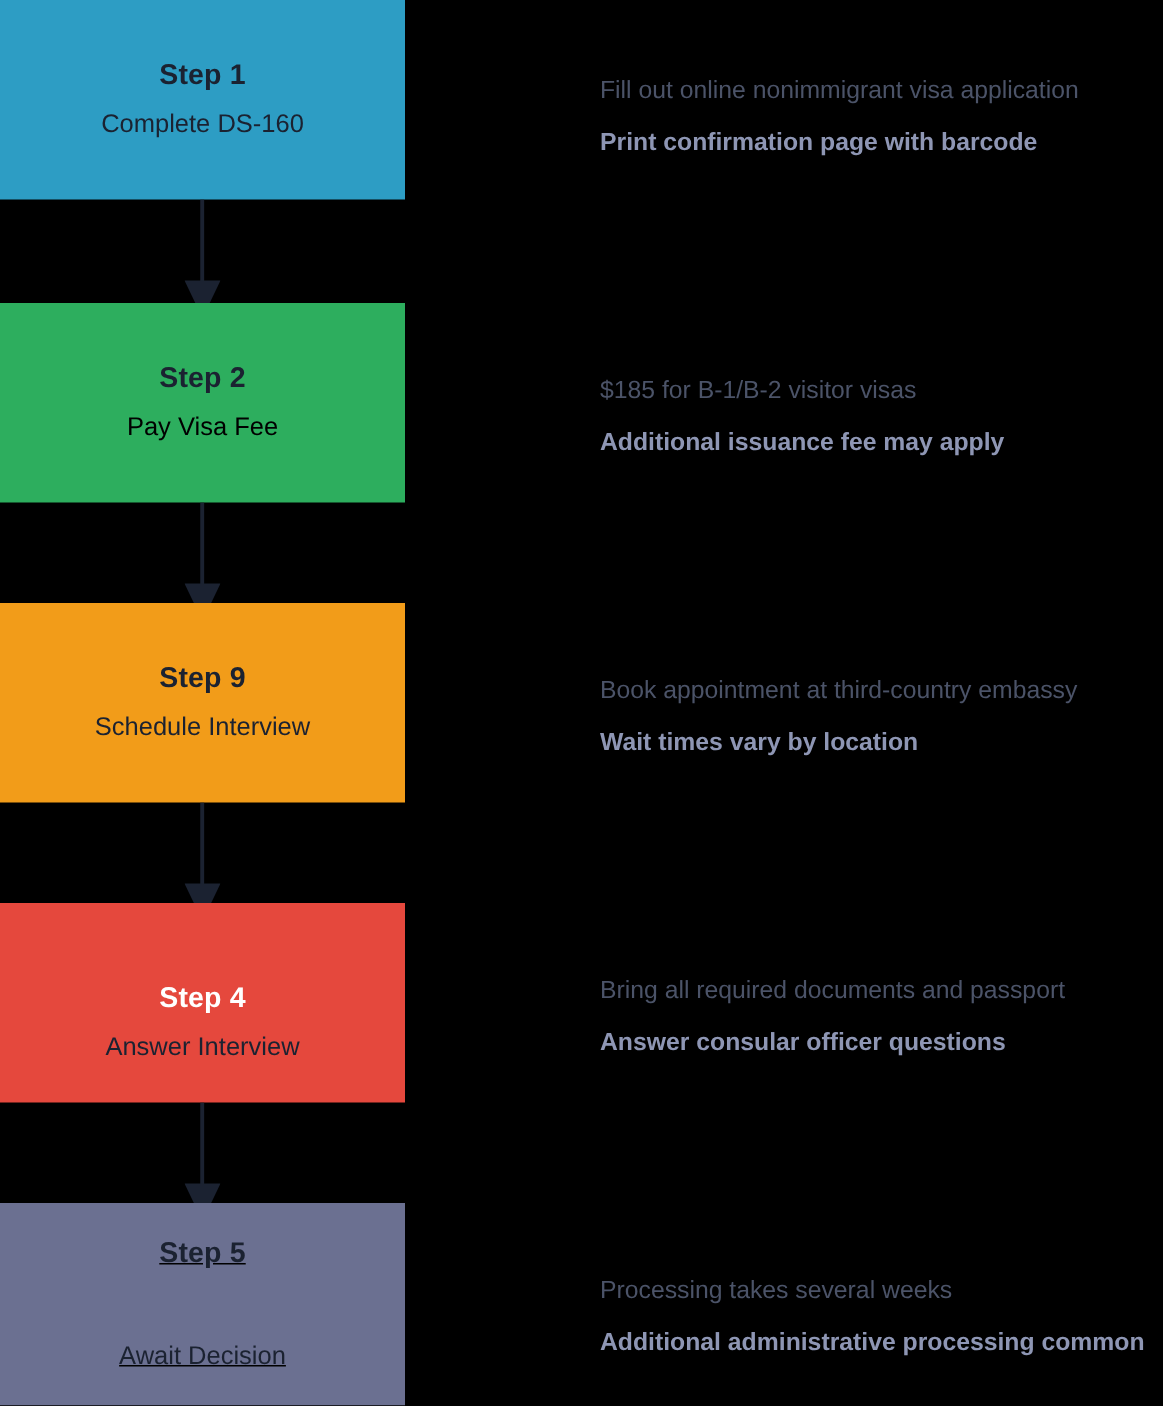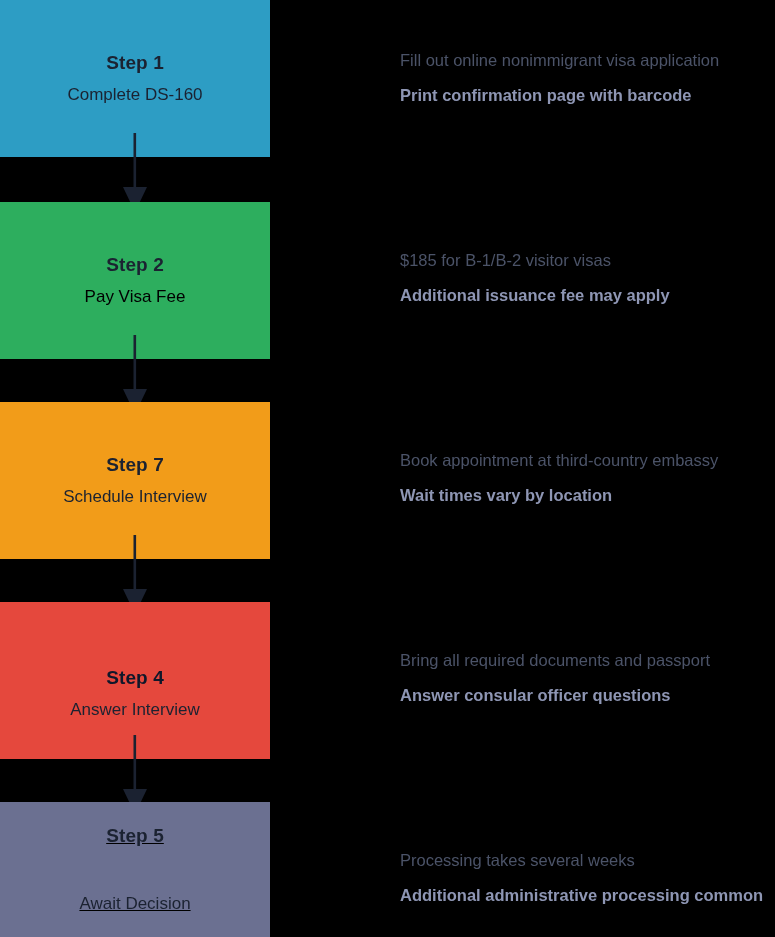--- a/index.html
+++ b/index.html
@@ -22,21 +22,21 @@
     top: 0;
     width: 775px;
     height: 937px;
   }
 
   
   .step-box {
     position: absolute;
     left: 0;
     width: 270px;
-    height: 157px;
+    height: 133px;
     box-sizing: border-box;
     display: flex;
     flex-direction: column;
     align-items: center;
     justify-content: center;
     overflow: hidden;
   }
   .step-title {
     font-size: 19px;
     font-weight: bold;
@@ -121,37 +121,37 @@
   </div>
 
   <div class="connector" style="top:335px;">
     <svg width="24" height="72" viewBox="0 0 24 72" aria-hidden="true">
       <rect x="10.5" y="0" width="2.6" height="56" fill="#1b2231"></rect>
       <polygon points="0,54 24,54 12,79" fill="#1b2231"></polygon>
     </svg>
   </div>
 
   <div class="step-box" id="box-2" style="top: 402px; background-color: rgb(242, 156, 25);">
-    <div class="step-title" style="color: rgb(27, 34, 49);">Step 7</div>
+    <div class="step-title" style="color: rgb(27, 34, 49);">Step 9</div>
     <div class="step-subtitle" style="color: rgb(27, 34, 49);">Schedule Interview</div>
   </div>
   <div class="detail-group" style="top:452px;">
     <div class="detail-line-primary" style="color: rgb(75, 83, 104);">Book appointment at third-country embassy</div>
     <div class="detail-line-secondary" style="color: rgb(142, 150, 180);">Wait times vary by location</div>
   </div>
 
   <div class="connector" style="top:535px;">
     <svg width="24" height="72" viewBox="0 0 24 72" aria-hidden="true">
       <rect x="10.5" y="0" width="2.6" height="56" fill="#1b2231"></rect>
       <polygon points="0,54 24,54 12,79" fill="#1b2231"></polygon>
     </svg>
   </div>
 
   <div class="step-box" id="box-3" style="top: 602px; background-color: rgb(229, 72, 61);">
-    <div class="step-title" style="color: #0f172a; margin-top: 26px;">Step 4</div>
+    <div class="step-title" style="color: #ffffff; margin-top: 26px;">Step 4</div>
     <div class="step-subtitle" style="color: rgb(27, 34, 49);">Answer Interview</div>
   </div>
   <div class="detail-group" style="top:652px;">
     <div class="detail-line-primary" style="color: rgb(75, 83, 104);">Bring all required documents and passport</div>
     <div class="detail-line-secondary" style="color: rgb(142, 150, 180);">Answer consular officer questions</div>
   </div>
 
   <div class="connector" style="top:735px;">
     <svg width="24" height="72" viewBox="0 0 24 72" aria-hidden="true">
       <rect x="10.5" y="0" width="2.6" height="56" fill="#1b2231"></rect>

